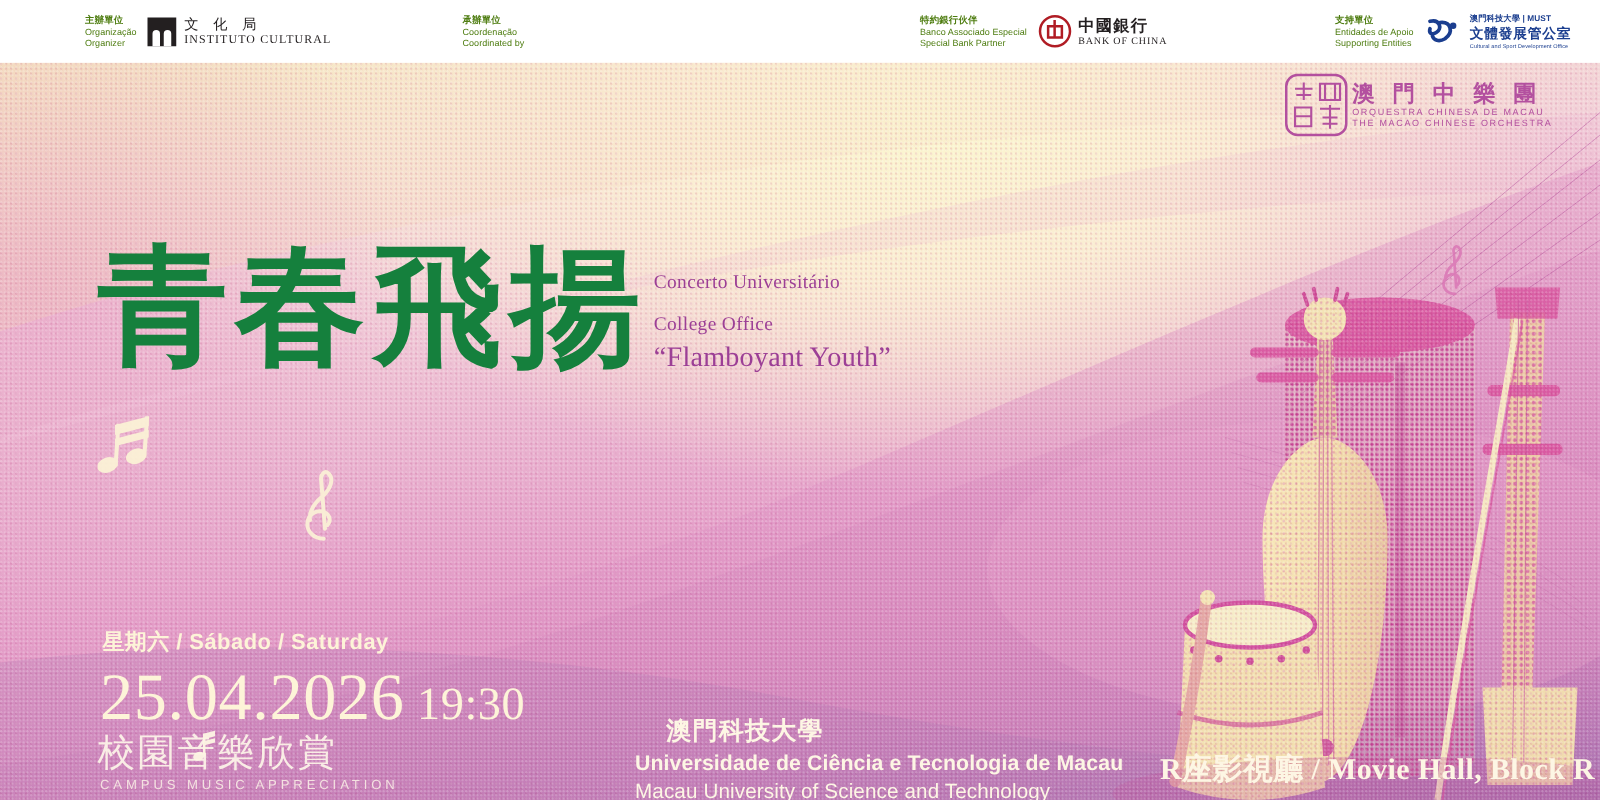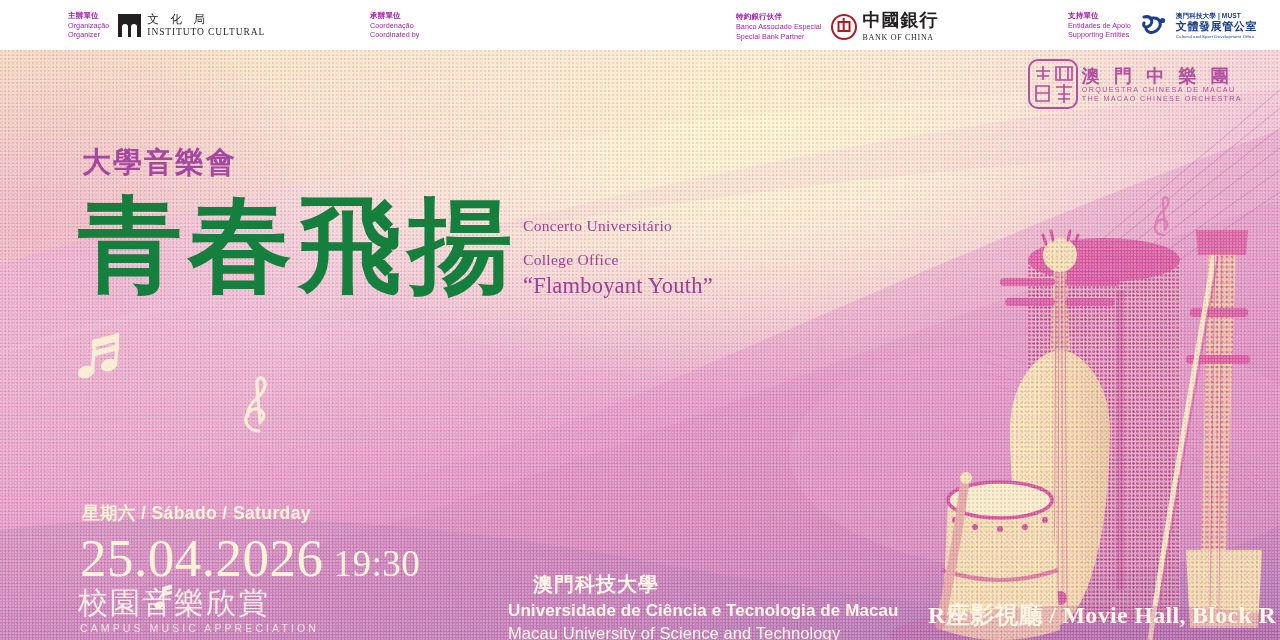--- a/index.html
+++ b/index.html
@@ -25,21 +25,21 @@
     z-index: 40;
   }
   .logo-group {
     position: absolute;
     top: 11px;
     display: flex;
     align-items: center;
     gap: 9px;
   }
   .logo-caption {
-    color: #a21caf;
+    color: #4d7c0f;
     line-height: 1.32;
     white-space: nowrap;
   }
   .logo-caption .cap-zh {
     font-size: 7.5px;
     font-weight: bold;
     letter-spacing: .2px;
     display: block;
   }
   .logo-caption .cap-pt,
@@ -97,21 +97,21 @@
     width: 2.6px; height: 14px; background: #b01c24;
   }
   .boc-emblem::after {
     content: "";
     position: absolute;
     left: 50%; top: 5.5px; transform: translateX(-50%);
     width: 9px; height: 7px;
     border: 2.6px solid #b01c24;
   }
   .boc-text { line-height: 1.22; color: #231f20; }
-  .boc-zh { font-size: 18px; font-weight: bold; letter-spacing: 1px; font-family:Liberation Mono, monospace; }
+  .boc-zh { font-size: 13px; font-weight: bold; letter-spacing: 1px; font-family:Liberation Sans, sans-serif; }
   .boc-en { font-size: 8px; letter-spacing: .7px; font-family:"Liberation Serif", serif; }
 
   
   .must-emblem { width: 30px; height: 22px; flex: none; }
   .must-text { line-height: 1.25; }
   .must-top { font-size: 6.6px; font-weight: bold; color: #1b3e8f; letter-spacing: .1px; display:block; }
   .must-zh { font-size: 11px; font-weight: bold; color: #1b3e8f; letter-spacing: .6px; display:block; font-family:"DejaVu Sans", sans-serif;text-align:center;}
   .must-en { font-size: 4.4px; color: #1b3e8f; letter-spacing: .1px; display:block; }
 
   
@@ -519,21 +519,20 @@
                  C26 37 27 42 24 45 M22 48 L19 10 C18 4 22 1 25 4
                  C29 8 27 16 20 22 C13 28 9 34 10 41" fill="none" stroke="#fbf3d6" stroke-width="3.2" stroke-linecap="round" stroke-linejoin="round" opacity=".9"></path>
       </svg>
 
       <svg class="deco-note" style="left:1150px; top:145px; width:28px; height:42px;" viewBox="0 0 28 42">
         <path d="M14 40 C8 40 4 36 5 31 C6 26 11 23 15 25
                  C18 27 18 31 16 33 M15 35 L13 7 C12 3 15 1 17 3
                  C20 6 18 12 13 16 C8 20 6 24 6 29" fill="none" stroke="#d977b5" stroke-width="2.2" stroke-linecap="round" stroke-linejoin="round" opacity=".85"></path>
       </svg>
 
-      <div class="kicker">大學音樂會</div>
       <div class="big-title">青春飛揚</div>
 
       <div class="subtitles">
         <div class="sub-block">
           <div class="sub-small">Concerto Universitário</div>
         </div>
         <div class="sub-block">
           <div class="sub-small">College Office</div>
           <div class="sub-large">“Flamboyant Youth”</div>
         </div>

